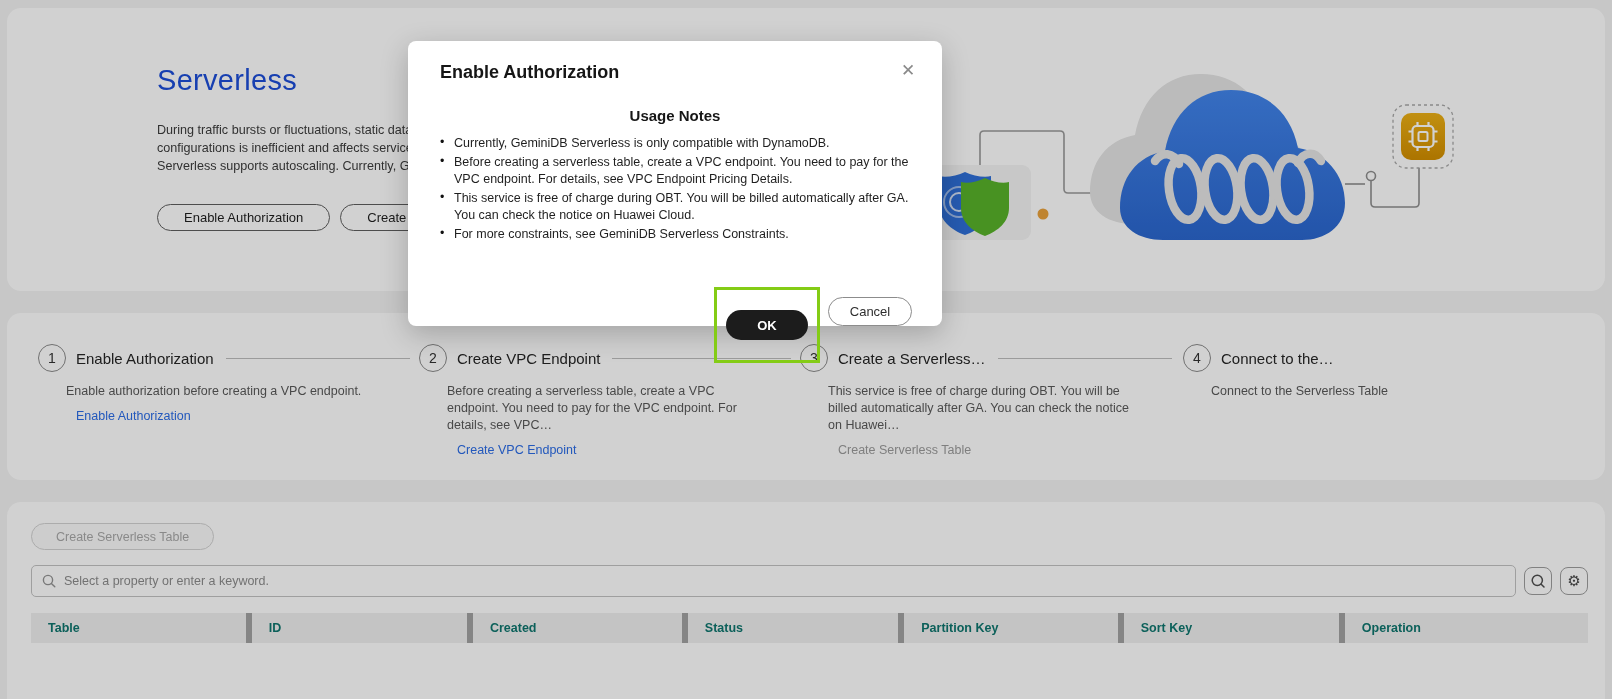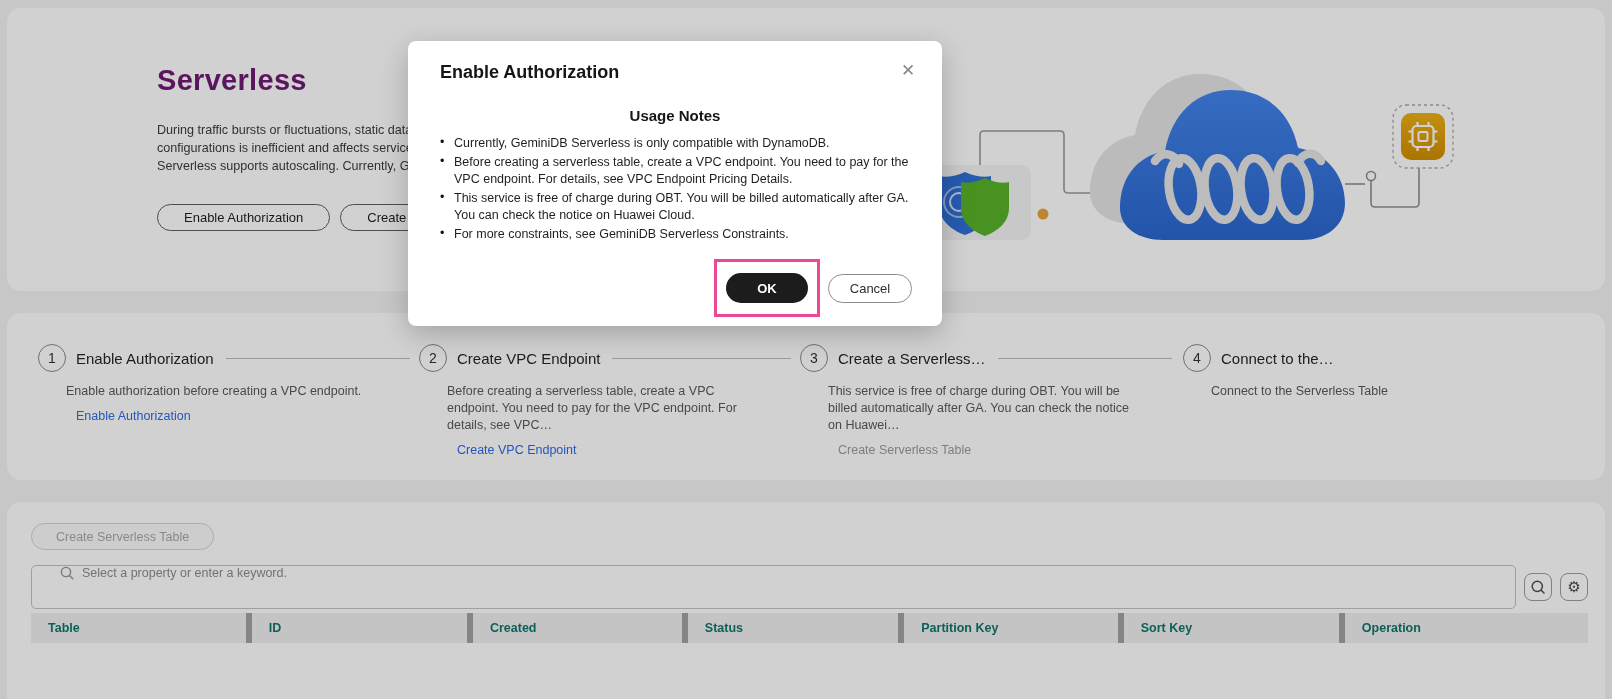--- a/index.html
+++ b/index.html
@@ -14,21 +14,21 @@
   .card {
     position: absolute;
     left: 7px; right: 7px;
     background: #ffffff;
     border-radius: 14px;
   }
   
   .hero { top: 8px; height: 283px; }
   .hero-title {
     position: absolute; left: 150px; top: 56px;
-    font-size: 29px; font-weight: 700; color: #701a75; letter-spacing: .3px;
+    font-size: 29px; font-weight: 400; color: #1d4ed8; letter-spacing: .3px;
   }
   .hero-desc { position: absolute; left: 150px; top: 113px; }
   .hero-desc span {
     display: block; white-space: nowrap;
     font-size: 12.6px; line-height: 18px; color: #3c3c3c;
   }
   .hero-actions { position: absolute; left: 150px; top: 196px; display: flex; gap: 10px; }
   .pill-btn {
     height: 27px; padding: 0 26px; border-radius: 14px;
     border: 1px solid #5e5e5e; background: transparent;
@@ -55,22 +55,22 @@
   
   .table-panel { top: 502px; height: 210px; }
   .create-btn {
     position: absolute; left: 24px; top: 21px;
     height: 27px; padding: 0 24px; border-radius: 14px;
     border: 1px solid #d2d2d2; background: #fbfbfb; color: #a8a8a8;
     font-size: 12.5px; font-family: inherit;
   }
   .search-row { position: absolute; left: 24px; right: 17px; top: 63px; display: flex; gap: 8px; align-items: center; }
   .search-box {
-    flex: 1; height: 44px; border: 1px solid #c3c3c3; border-radius: 5px;
-    display: flex; align-items: flex-start; padding: 0 28px; background: transparent;
+    flex: 1; height: 32px; border: 1px solid #c3c3c3; border-radius: 5px;
+    display: flex; align-items: center; padding: 0 10px; background: transparent;
   }
   .search-box input {
     flex: 1; border: none; outline: none; background: transparent;
     font-size: 12.5px; color: #555; font-family: inherit; margin-left: 8px;
   }
   .search-box input::placeholder { color: #8c8c8c; opacity: 1; }
   .icon-btn {
     width: 28px; height: 28px; flex: 0 0 28px;
     border: 1px solid #9e9e9e; border-radius: 8px; background: transparent;
     display: flex; align-items: center; justify-content: center; cursor: pointer;
@@ -100,21 +100,21 @@
     border: none; background: transparent; font-size: 17px; color: #8a8a8a; cursor: pointer;
     font-family: inherit;
   }
   .usage-title { text-align: center; margin-top: 66px; font-size: 15px; font-weight: 700; color: #161616; }
   .notes { list-style: none; margin: 11px 22px 0 0; padding-left: 46px; }
   .notes li {
     position: relative; font-size: 12.5px; line-height: 17.5px; color: #1f1f1f; margin-bottom: 1px;
   }
   .notes li::before { content: "•"; position: absolute; left: -14px; top: -1px; color: #111; }
   .modal-footer { position: absolute; top: 218px; right: 30px; display: flex; align-items: center; gap: 8px; }
-  .ok-highlight { border: 3px solid #ec4899; padding: 11px 9px; }
+  .ok-highlight { border: 3px solid #84cc16; padding: 20px 9px; margin-top: 28px; }
   .ok-btn {
     width: 82px; height: 30px; border-radius: 15px; border: none;
     background: #1c1c1c; color: #fff; font-size: 13px; font-weight: 600;
     font-family: inherit; cursor: pointer;
   }
   .cancel-btn {
     width: 84px; height: 29px; border-radius: 15px;
     border: 1px solid #8c8c8c; background: #fff; color: #2e2e2e;
     font-size: 13px; font-family: inherit; cursor: pointer;
   }

